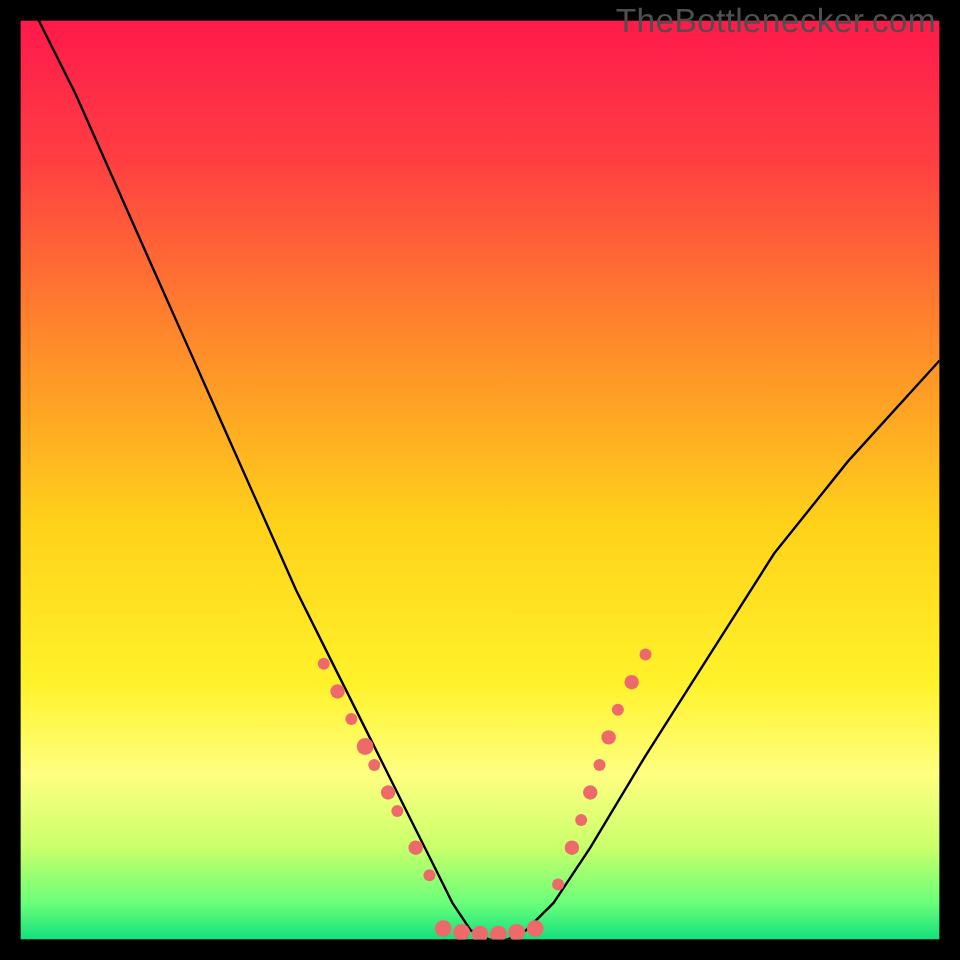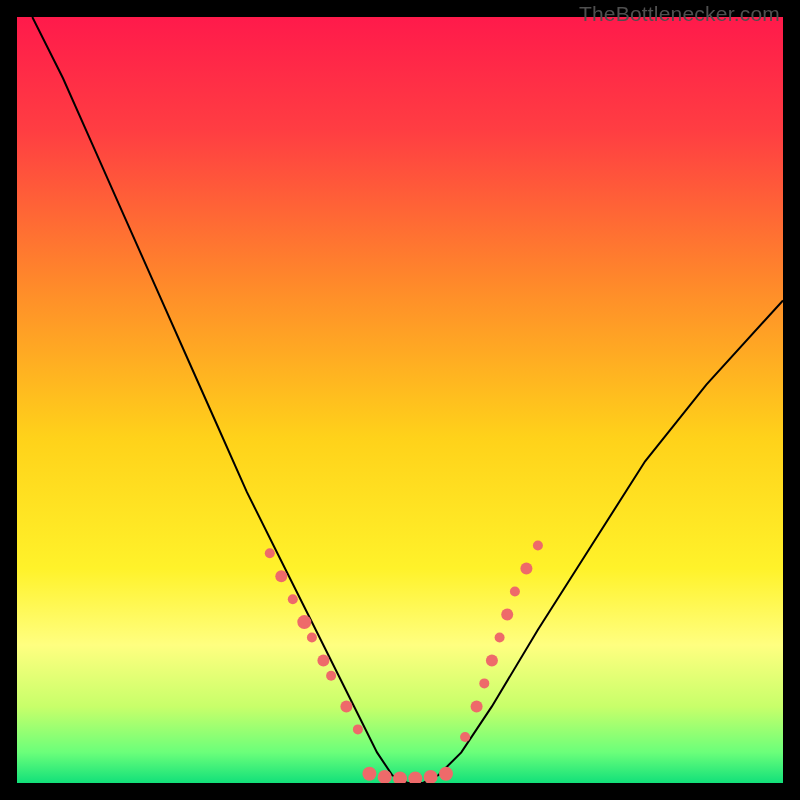--- a/index.html
+++ b/index.html
@@ -24,21 +24,21 @@
     left: 0;
     top: 0;
     width: 766px;
     height: 766px;
   }
   .watermark {
     position: absolute;
     top: 2px;
     right: 20px;
     color: #4f4f4f;
-    font-size: 21px;
+    font-size: 28px;
     font-weight: 500;
     letter-spacing: 0.2px;
   }
 </style>
 </head>
 <body>
 
 <div class="frame">
   <svg class="plot" viewBox="0 0 766 766" preserveAspectRatio="none">
     <defs>

